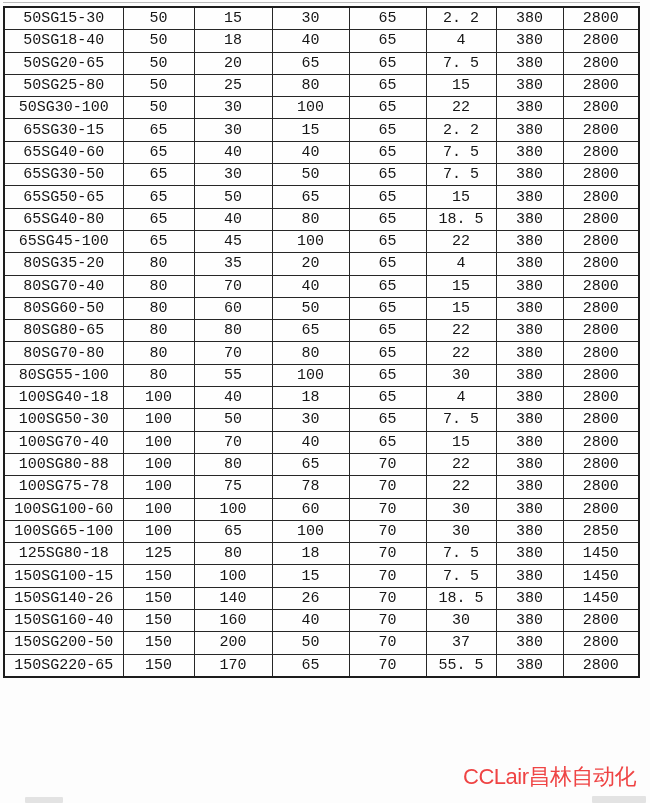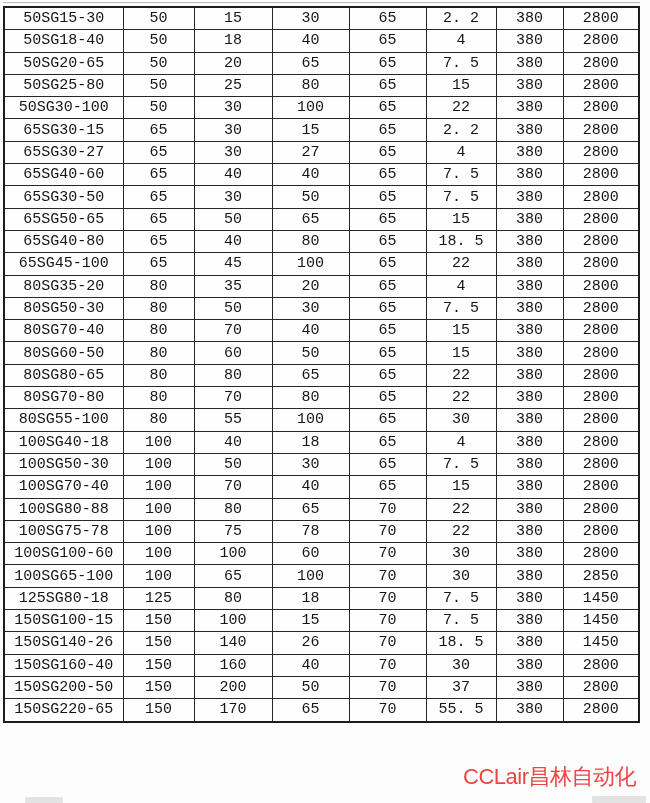--- a/index.html
+++ b/index.html
@@ -155,30 +155,20 @@
           <td>65SG30-15</td>
           <td>65</td>
           <td>30</td>
           <td>15</td>
           <td>65</td>
           <td>2. 2</td>
           <td>380</td>
           <td>2800</td>
         </tr>
         <tr>
-          <td>65SG30-27</td>
-          <td>65</td>
-          <td>30</td>
-          <td>27</td>
-          <td>65</td>
-          <td>4</td>
-          <td>380</td>
-          <td>2800</td>
-        </tr>
-        <tr>
           <td>65SG40-60</td>
           <td>65</td>
           <td>40</td>
           <td>40</td>
           <td>65</td>
           <td>7. 5</td>
           <td>380</td>
           <td>2800</td>
         </tr>
         <tr>
@@ -221,30 +211,20 @@
           <td>380</td>
           <td>2800</td>
         </tr>
         <tr>
           <td>80SG35-20</td>
           <td>80</td>
           <td>35</td>
           <td>20</td>
           <td>65</td>
           <td>4</td>
-          <td>380</td>
-          <td>2800</td>
-        </tr>
-        <tr>
-          <td>80SG50-30</td>
-          <td>80</td>
-          <td>50</td>
-          <td>30</td>
-          <td>65</td>
-          <td>7. 5</td>
           <td>380</td>
           <td>2800</td>
         </tr>
         <tr>
           <td>80SG70-40</td>
           <td>80</td>
           <td>70</td>
           <td>40</td>
           <td>65</td>
           <td>15</td>

